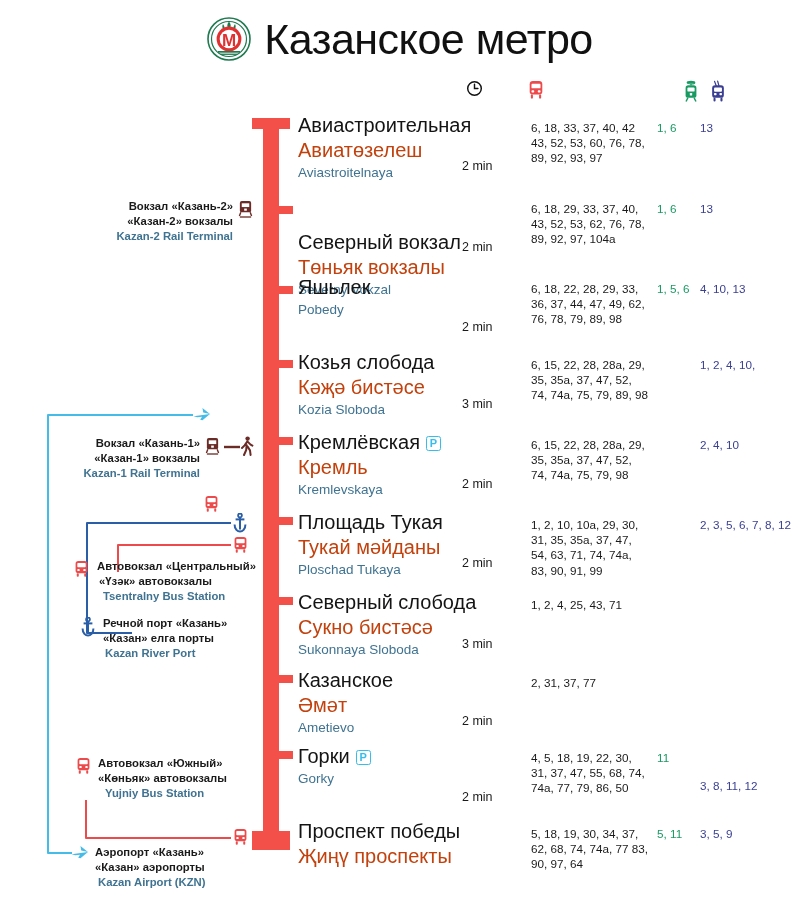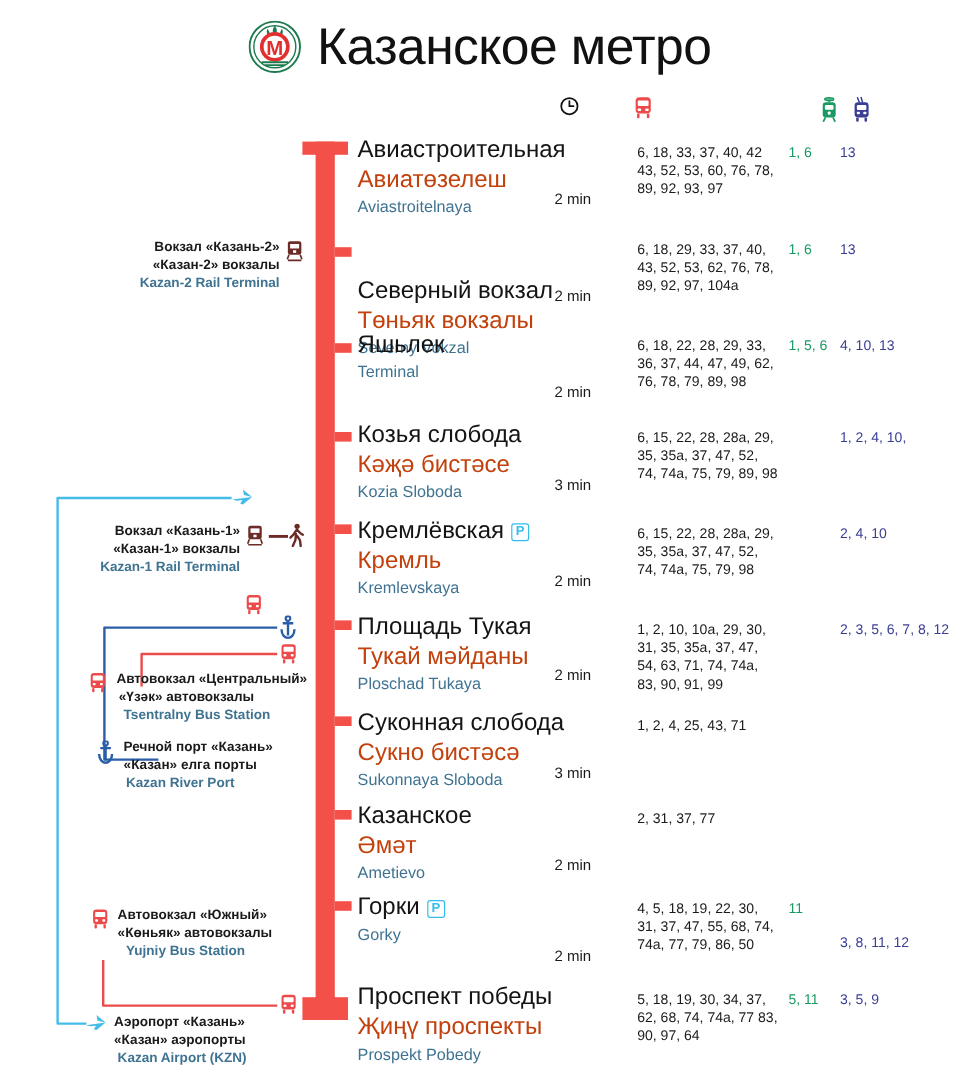--- a/index.html
+++ b/index.html
@@ -313,21 +313,21 @@
   <div class="st-tt">Төньяк вокзалы</div>
   <div class="st-en">Severny Vokzal</div>
 </div>
 <div class="time" style="top:240px;">2 min</div>
 <div class="bus-col" style="top:201px;">6, 18, 29, 33, 37, 40, 43, 52, 53, 62, 76, 78, 89, 92, 97, 104а</div>
 <div class="tram-col" style="top:201px;">1, 6</div>
 <div class="trol-col" style="top:201px;">13</div>
 
 <div class="station" style="top:275px;">
   <div class="st-ru">Яшьлек</div>
-  <div class="st-en">Terminal</div>
+  <div class="st-en">Pobedy</div>
 </div>
 <div class="time" style="top:320px;">2 min</div>
 <div class="bus-col" style="top:281px;">6, 18, 22, 28, 29, 33, 36, 37, 44, 47, 49, 62, 76, 78, 79, 89, 98</div>
 <div class="tram-col" style="top:281px;">1, 5, 6</div>
 <div class="trol-col" style="top:281px;">4, 10, 13</div>
 
 <div class="station" style="top:350px;">
   <div class="st-ru">Козья слобода</div>
   <div class="st-tt">Кәҗә бистәсе</div>
   <div class="st-en">Kozia Sloboda</div>
@@ -351,21 +351,21 @@
   <div class="st-ru">Площадь Тукая</div>
   <div class="st-tt">Тукай мәйданы</div>
   <div class="st-en">Ploschad Tukaya</div>
 </div>
 <div class="time" style="top:556px;">2 min</div>
 <div class="bus-col" style="top:517px;">1, 2, 10, 10а, 29, 30, 31, 35, 35а, 37, 47, 54, 63, 71, 74, 74а, 83, 90, 91, 99</div>
 <div class="tram-col" style="top:517px;"></div>
 <div class="trol-col" style="top:517px;">2, 3, 5, 6, 7,  8, 12</div>
 
 <div class="station" style="top:590px;">
-  <div class="st-ru">Суконная слобода</div>
+  <div class="st-ru">Северный слобода</div>
   <div class="st-tt">Сукно бистәсә</div>
   <div class="st-en">Sukonnaya Sloboda</div>
 </div>
 <div class="time" style="top:637px;">3 min</div>
 <div class="bus-col" style="top:597px;">1, 2, 4, 25, 43, 71</div>
 <div class="tram-col" style="top:597px;"></div>
 <div class="trol-col" style="top:597px;"></div>
 
 <div class="station" style="top:668px;">
   <div class="st-ru">Казанское</div>
@@ -382,17 +382,16 @@
   <div class="st-en">Gorky</div>
 </div>
 <div class="time" style="top:790px;">2  min</div>
 <div class="bus-col" style="top:750px;">4, 5, 18, 19, 22, 30, 31, 37, 47, 55, 68, 74, 74а, 77, 79, 86, 50</div>
 <div class="tram-col" style="top:750px;">11</div>
 <div class="trol-col" style="top:750px;margin-top:28px;">3, 8, 11, 12</div>
 
 <div class="station" style="top:819px;">
   <div class="st-ru">Проспект победы</div>
   <div class="st-tt">Җиңү проспекты</div>
-  <div class="st-en">Prospekt Pobedy</div>
 </div>
 <div class="bus-col" style="top:826px;">5, 18, 19, 30, 34, 37, 62, 68, 74, 74а, 77 83, 90, 97, 64</div>
 <div class="tram-col" style="top:826px;">5, 11</div>
 <div class="trol-col" style="top:826px;">3, 5, 9</div>
 
 </body></html>

